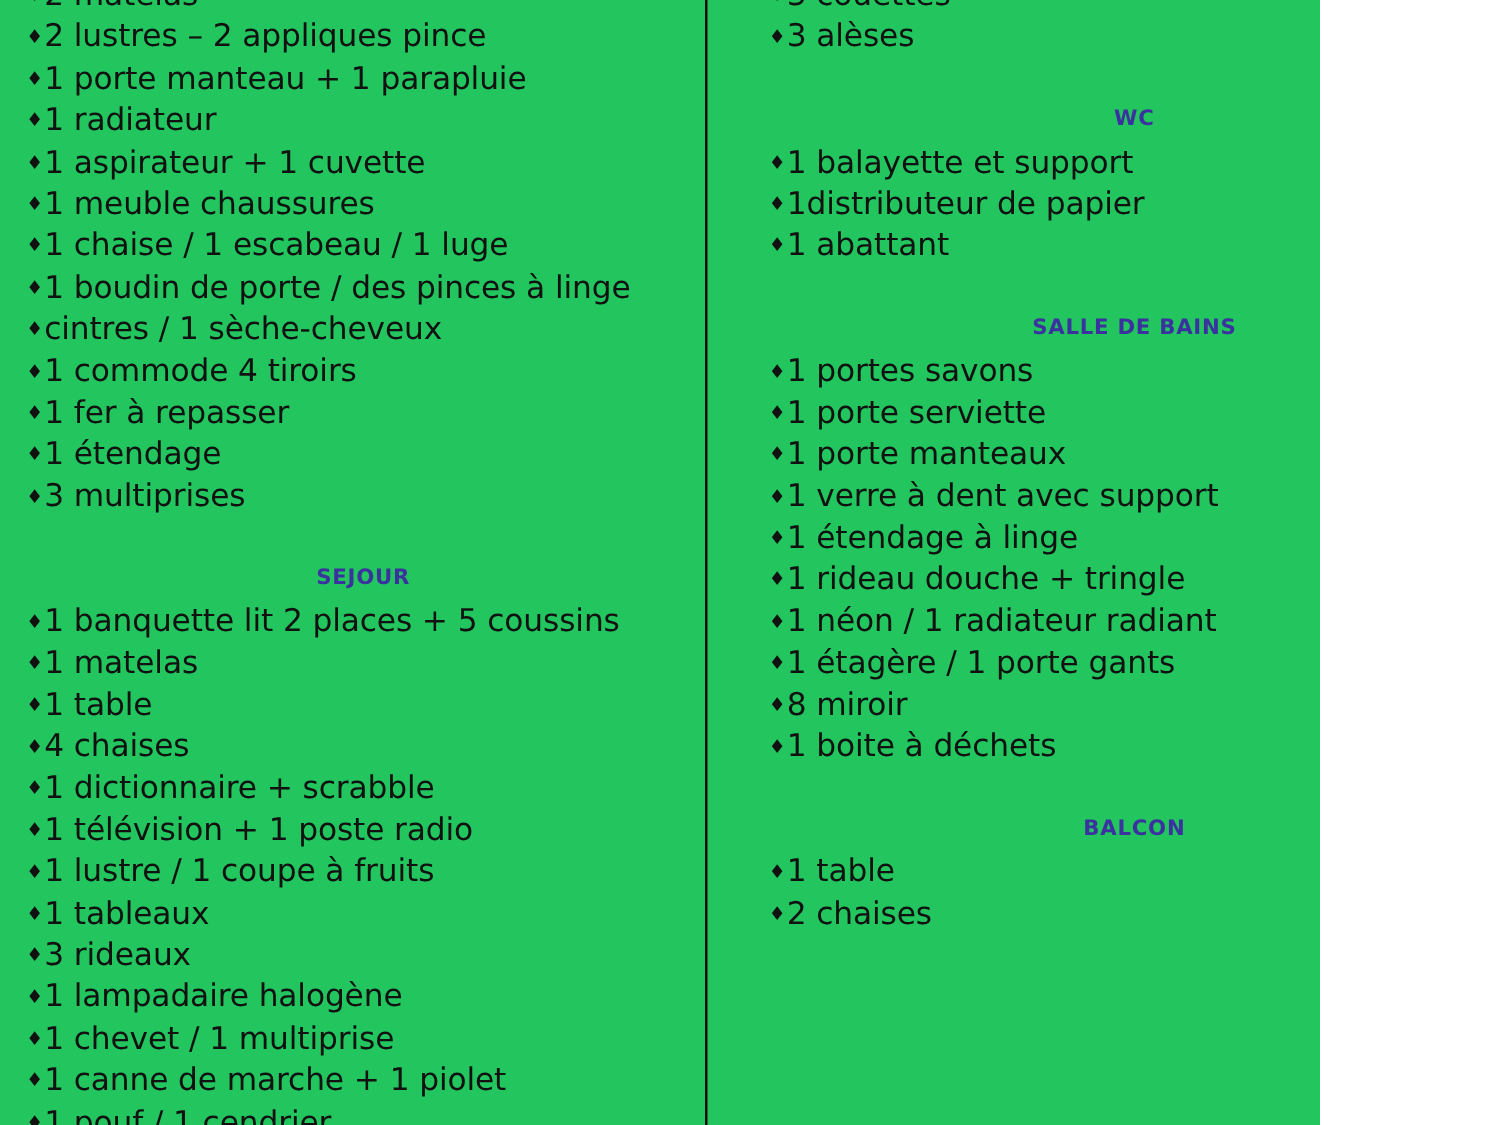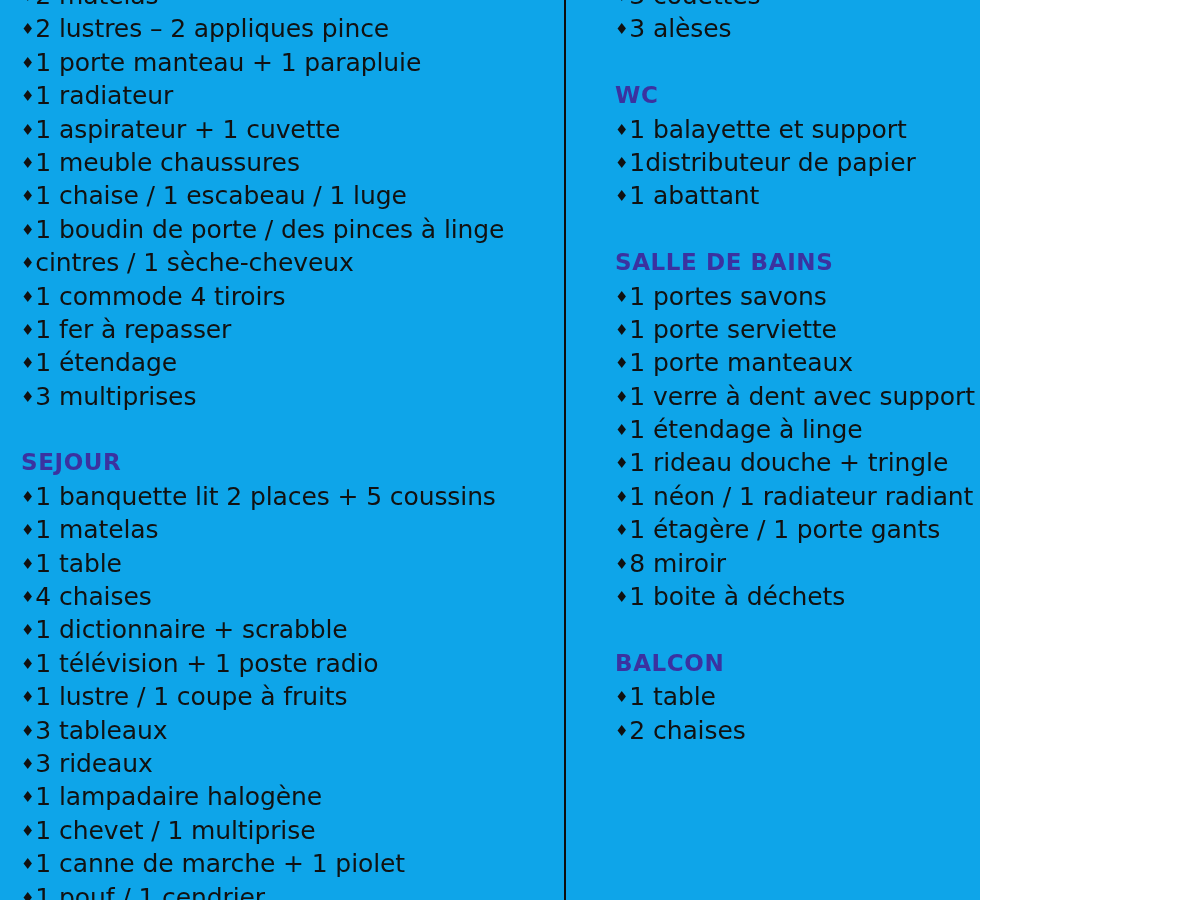--- a/index.html
+++ b/index.html
@@ -10,23 +10,23 @@
   }
   body {
     width: 1200px;
     height: 900px;
     overflow: hidden;
     font-family: "DejaVu Sans", sans-serif;
   }
 
   #page {
     position: relative;
-    width: 980px;
+    width: 1056px;
     height: 900px;
-    background: #0ea5e9;
+    background: #22c55e;
     overflow: hidden;
   }
 
   
   #column-divider {
     position: absolute;
     left: 564px;
     top: 0;
     width: 2px;
     height: 900px;
@@ -61,22 +61,23 @@
   }
 
   .line.spacer { font-size: 0; }
 
   .section-heading {
     height: 33.4px;
     line-height: 33.4px;
     white-space: nowrap;
     color: #3b32a0;
     font-weight: bold;
-    font-size: 23px;
+    font-size: 17px;
     letter-spacing: 0.6px;
+    text-align: center;
   }
 
   .bullet {
     display: inline-block;
     font-size: 15px;
     vertical-align: 3px;
     margin-right: 1px;
     color: #111111;
   }
   .item-text {
@@ -105,21 +106,21 @@
         <div class="line"><span class="bullet">♦</span><span class="item-text">3 multiprises</span></div>
         <div class="line spacer">&nbsp;</div>
         <div class="section-heading">SEJOUR</div>
         <div class="line"><span class="bullet">♦</span><span class="item-text">1 banquette lit 2 places + 5 coussins</span></div>
         <div class="line"><span class="bullet">♦</span><span class="item-text">1 matelas</span></div>
         <div class="line"><span class="bullet">♦</span><span class="item-text">1 table</span></div>
         <div class="line"><span class="bullet">♦</span><span class="item-text">4 chaises</span></div>
         <div class="line"><span class="bullet">♦</span><span class="item-text">1 dictionnaire + scrabble</span></div>
         <div class="line"><span class="bullet">♦</span><span class="item-text">1 télévision + 1 poste radio</span></div>
         <div class="line"><span class="bullet">♦</span><span class="item-text">1 lustre / 1 coupe à fruits</span></div>
-        <div class="line"><span class="bullet">♦</span><span class="item-text">3 tableaux</span></div>
+        <div class="line"><span class="bullet">♦</span><span class="item-text">1 tableaux</span></div>
         <div class="line"><span class="bullet">♦</span><span class="item-text">3 rideaux</span></div>
         <div class="line"><span class="bullet">♦</span><span class="item-text">1 lampadaire halogène</span></div>
         <div class="line"><span class="bullet">♦</span><span class="item-text">1 chevet / 1 multiprise</span></div>
         <div class="line"><span class="bullet">♦</span><span class="item-text">1 canne de marche + 1 piolet</span></div>
         <div class="line"><span class="bullet">♦</span><span class="item-text">1 pouf / 1 cendrier</span></div>
       </div>
   </div>
 
   <div id="column-divider"></div>
 

